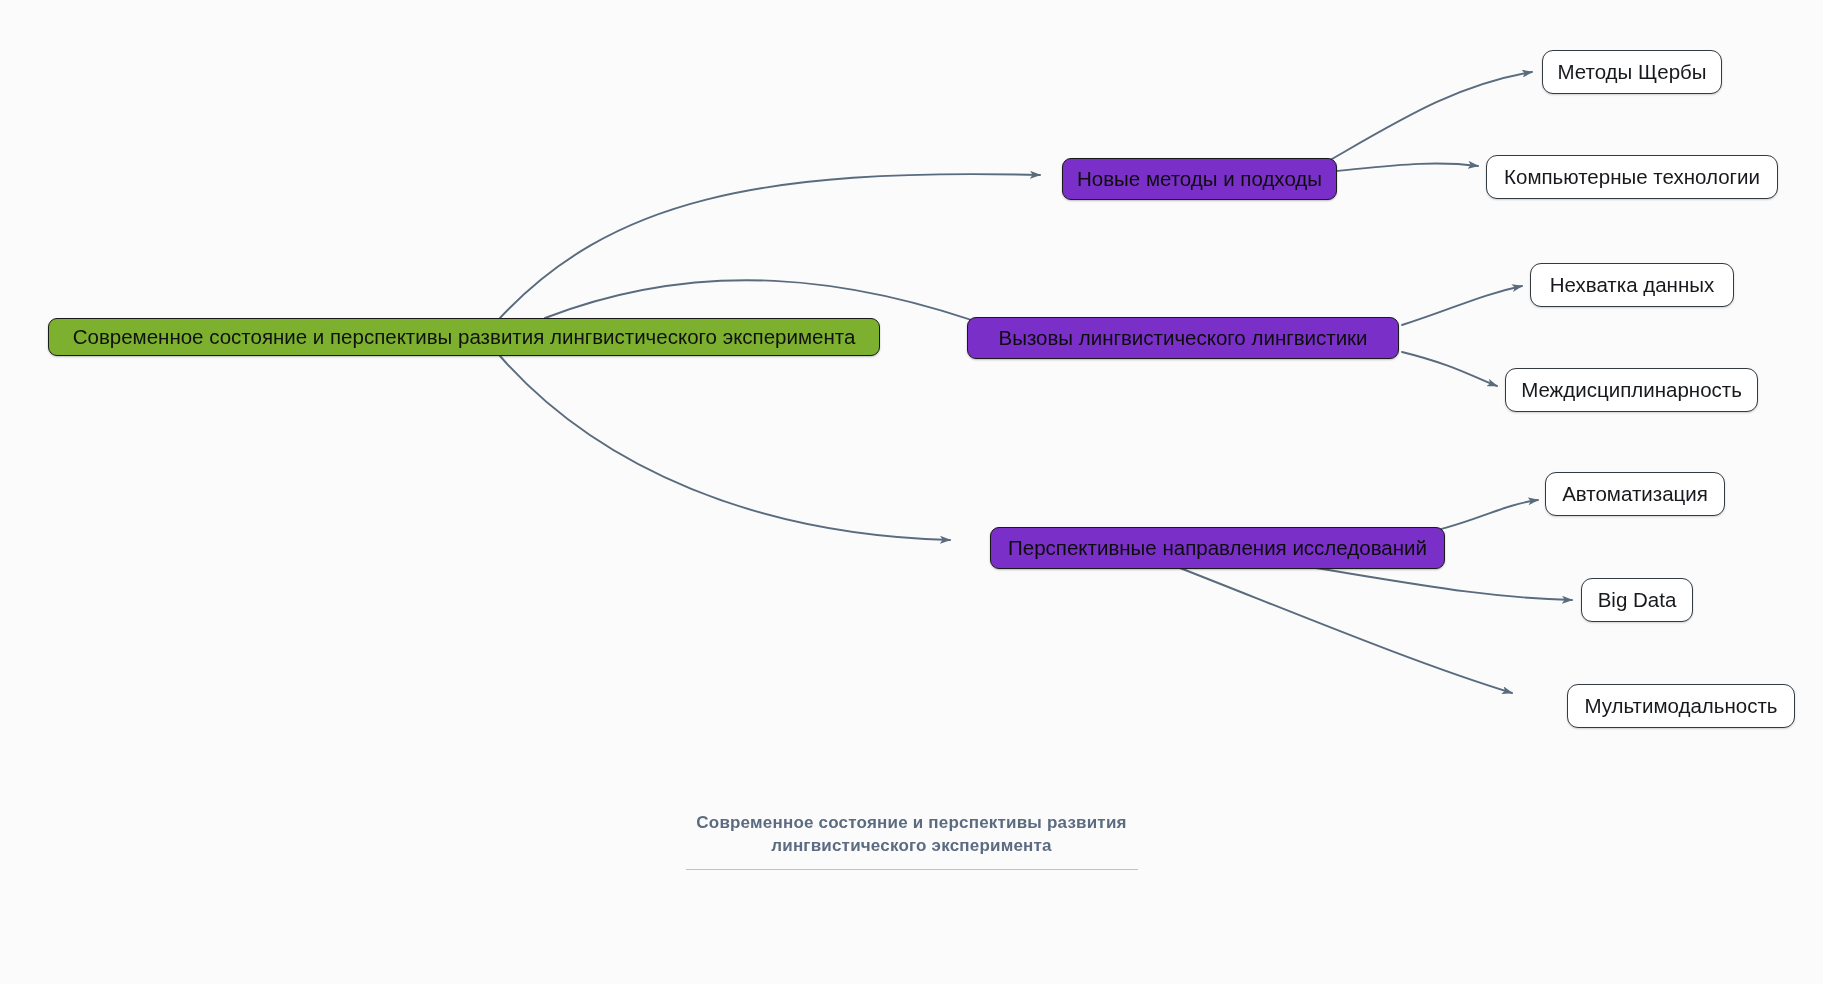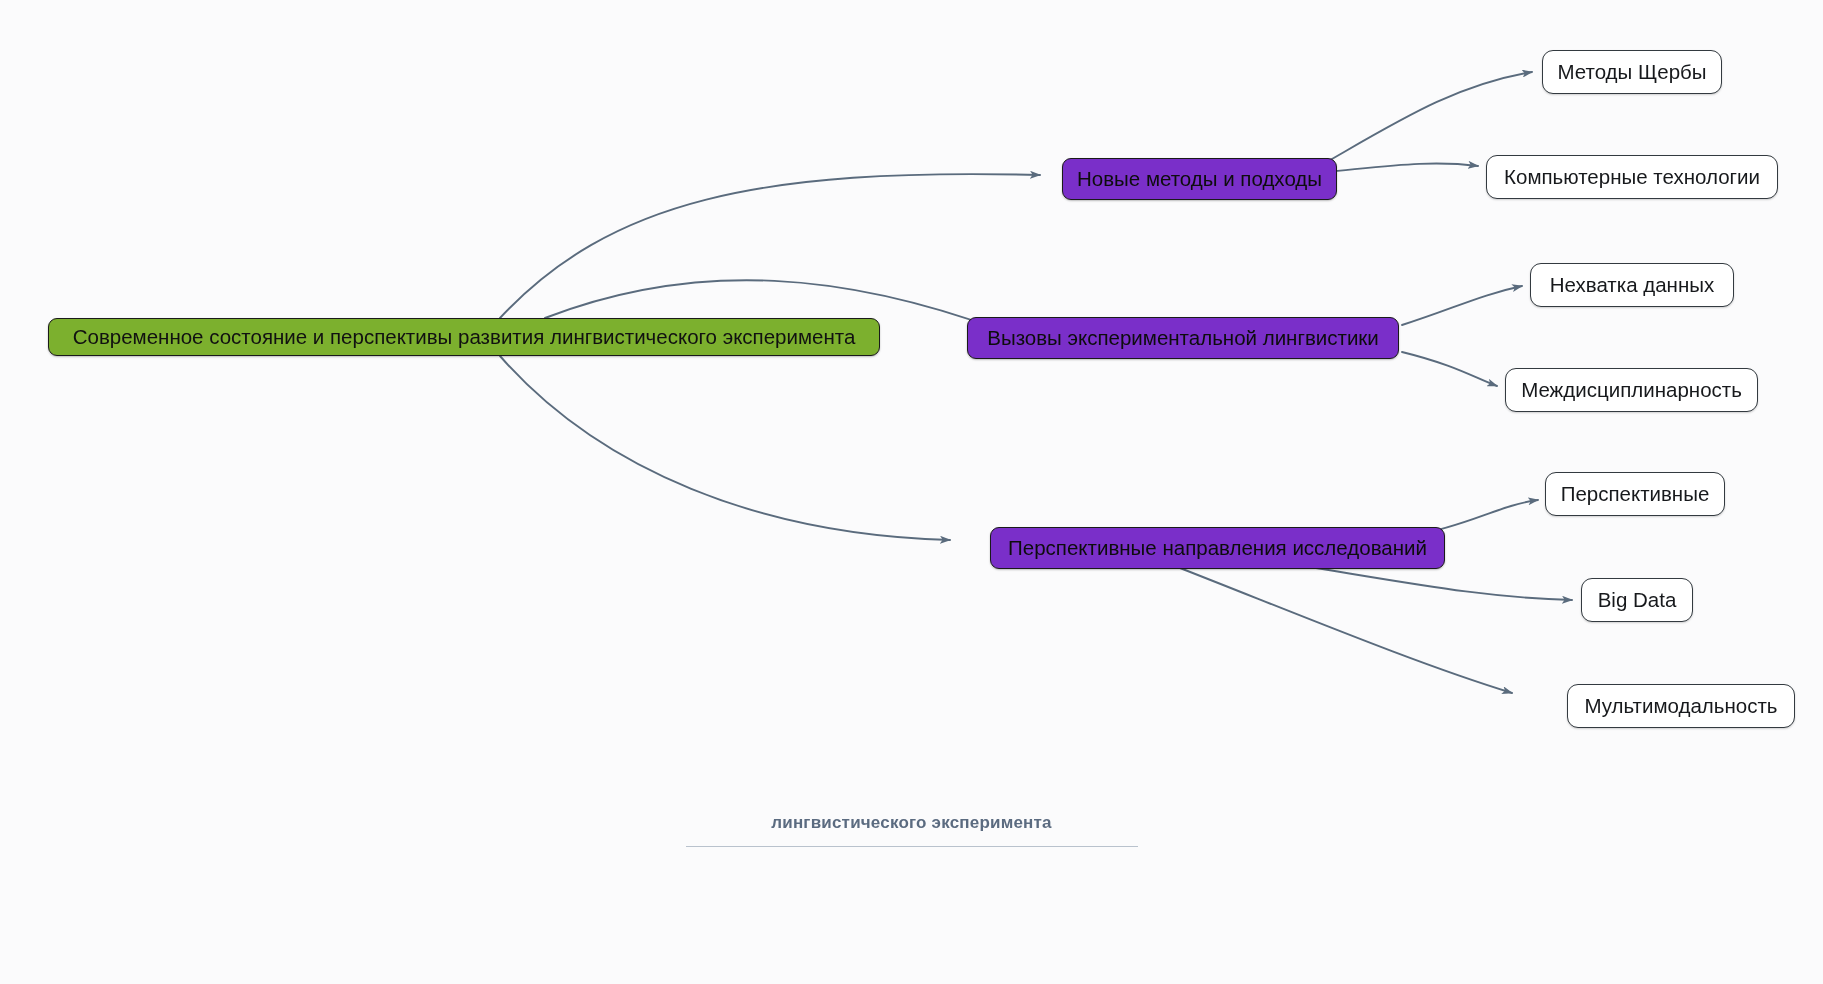--- a/index.html
+++ b/index.html
@@ -120,42 +120,43 @@
       <div class="node node-branch" style="left: 1046px; top: 158px; width: 275px; height: 42px; margin-left: 16px;">
         <span>Новые методы и подходы</span>
       </div>
       <div class="node node-leaf" style="left: 1542px; top: 50px; width: 180px; height: 44px;">
         <span>Методы Щербы</span>
       </div>
       <div class="node node-leaf" style="left: 1486px; top: 155px; width: 292px; height: 44px;">
         <span>Компьютерные технологии</span>
       </div>
       <div class="node node-branch" style="left: 967px; top: 317px; width: 432px; height: 42px;">
-        <span>Вызовы экспериментальной лингвистики</span>
+        <span>Вызовы лингвистического лингвистики</span>
       </div>
       <div class="node node-leaf" style="left: 1530px; top: 263px; width: 204px; height: 44px;">
         <span>Нехватка данных</span>
       </div>
       <div class="node node-leaf" style="left: 1505px; top: 368px; width: 253px; height: 44px;">
         <span>Междисциплинарность</span>
       </div>
       <div class="node node-branch" style="left: 958px; top: 527px; width: 455px; height: 42px; margin-left: 32px;">
         <span>Перспективные направления исследований</span>
       </div>
       <div class="node node-leaf" style="left: 1545px; top: 472px; width: 180px; height: 44px;">
-        <span>Перспективные</span>
+        <span>Автоматизация</span>
       </div>
       <div class="node node-leaf" style="left: 1581px; top: 578px; width: 112px; height: 44px;">
         <span>Big Data</span>
       </div>
       <div class="node node-leaf" style="left: 1520px; top: 684px; width: 228px; height: 44px; margin-left: 47px;">
         <span>Мультимодальность</span>
       </div>
     </div>
 
   <div id="footer" style="top:812px;">
     <div class="footer-title">
+      <div>Современное состояние и перспективы развития</div>
       <div>лингвистического эксперимента</div>
     </div>
     <div class="footer-rule"></div>
   </div>
 
 </div>
 
 </body></html>

